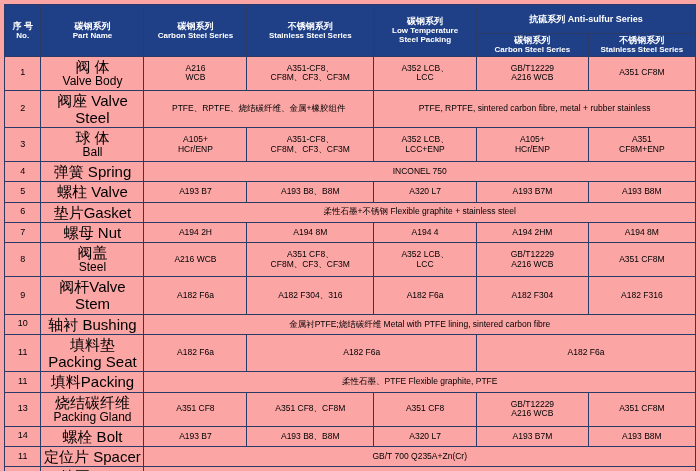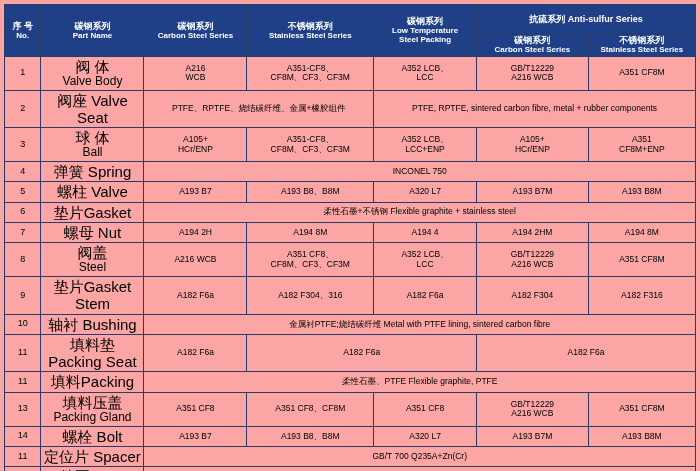--- a/index.html
+++ b/index.html
@@ -157,27 +157,27 @@
             <span class="line">GB/T12229</span>
             <span class="line">A216 WCB</span>
           </td>
           <td class="cell-multi">
             <span class="line">A351 CF8M</span>
           </td>
         </tr>
         <tr class="r-short">
           <td class="num">2</td>
           <td class="name">
-            <span class="cn">阀座 Valve Seat</span>
+            <span class="cn">阀座 Valve Steel</span>
           </td>
           <td class="cell-multi" colspan="2">
             <span class="line">PTFE、RPTFE、烧结碳纤维、金属+橡胶组件</span>
           </td>
           <td class="cell-multi" colspan="3">
-            <span class="line">PTFE, RPTFE, sintered carbon fibre, metal + rubber components</span>
+            <span class="line">PTFE, RPTFE, sintered carbon fibre, metal + rubber stainless</span>
           </td>
         </tr>
         <tr class="r-tall">
           <td class="num">3</td>
           <td class="name">
             <span class="cn">球 体</span>
             <span class="en">Ball</span>
           </td>
           <td class="cell-multi">
             <span class="line">A105+</span>
@@ -281,21 +281,21 @@
             <span class="line">GB/T12229</span>
             <span class="line">A216 WCB</span>
           </td>
           <td class="cell-multi">
             <span class="line">A351 CF8M</span>
           </td>
         </tr>
         <tr class="r-short">
           <td class="num">9</td>
           <td class="name">
-            <span class="cn">垫片Gasket Stem</span>
+            <span class="cn">阀杆Valve Stem</span>
           </td>
           <td class="cell-multi">
             <span class="line">A182 F6a</span>
           </td>
           <td class="cell-multi">
             <span class="line">A182 F304、316</span>
           </td>
           <td class="cell-multi">
             <span class="line">A182 F6a</span>
           </td>
@@ -335,21 +335,21 @@
           <td class="name">
             <span class="cn">填料Packing</span>
           </td>
           <td class="cell-multi" colspan="5">
             <span class="line">柔性石墨、PTFE  Flexible graphite, PTFE</span>
           </td>
         </tr>
         <tr class="r-tall">
           <td class="num">13</td>
           <td class="name">
-            <span class="cn">填料压盖</span>
+            <span class="cn">烧结碳纤维</span>
             <span class="en">Packing Gland</span>
           </td>
           <td class="cell-multi">
             <span class="line">A351 CF8</span>
           </td>
           <td class="cell-multi">
             <span class="line">A351 CF8、CF8M</span>
           </td>
           <td class="cell-multi">
             <span class="line">A351 CF8</span>

